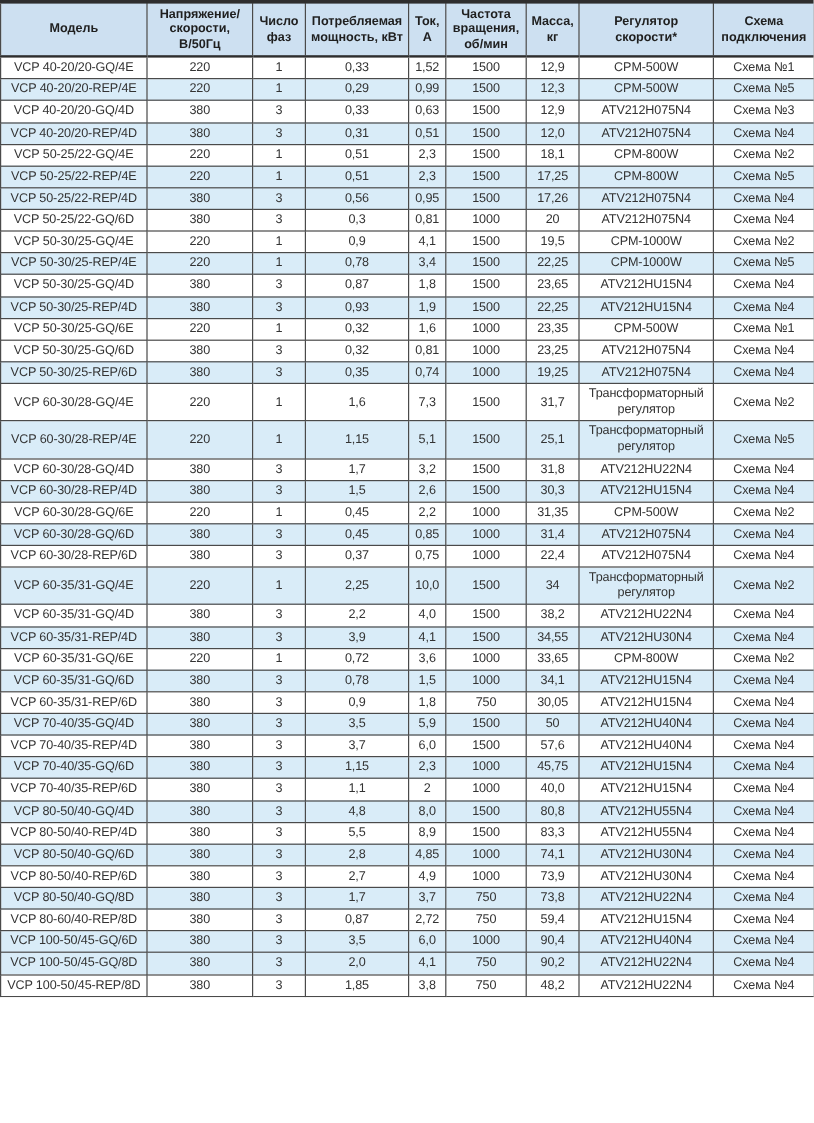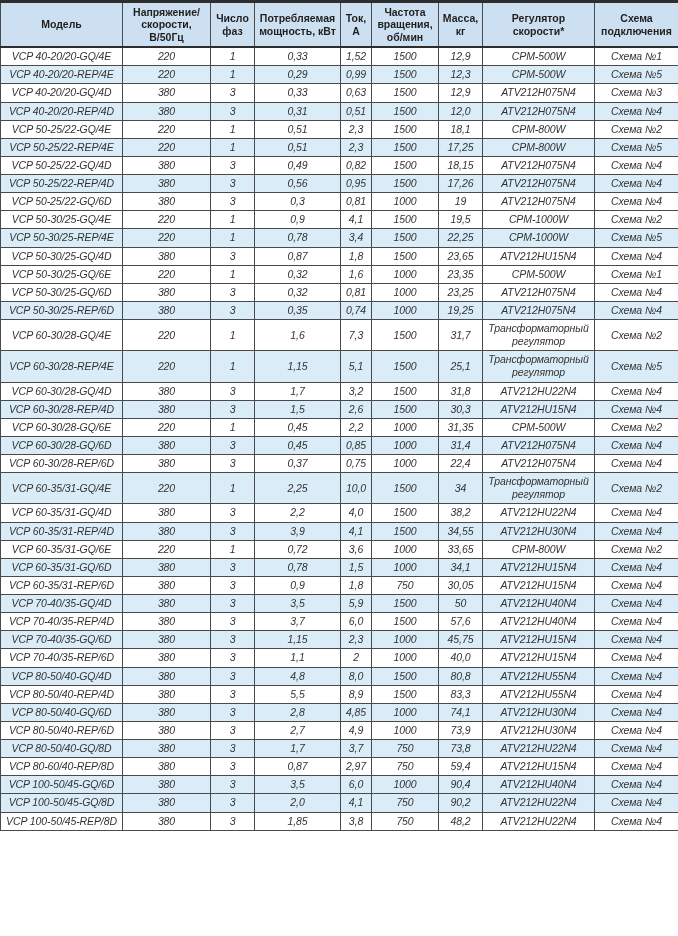--- a/index.html
+++ b/index.html
@@ -41,21 +41,21 @@
   td{
     font-size:10.5px;
     line-height:1.25;
     letter-spacing:-0.1px;
     padding:2px 2px;
     border:1px solid var(--border);
     text-align:center;
     vertical-align:middle;
     overflow-wrap:break-word;
   }
-  tbody tr{height:18px;font-style:italic;}
+  tbody tr{height:18px;}
   tbody tr.shaded td{background:var(--shaded-row-bg);}
 </style>
 </head>
 <body>
 
 <table>
   <colgroup>
       <col style="width: 122px;">
       <col style="width: 88px;">
       <col style="width: 44px;">
@@ -139,50 +139,39 @@
         <td>VCP 50-25/22-REP/4E</td>
         <td>220</td>
         <td>1</td>
         <td>0,51</td>
         <td>2,3</td>
         <td>1500</td>
         <td>17,25</td>
         <td>CPM-800W</td>
         <td>Схема №5</td>
       </tr>
-      <tr>
-        <td>VCP 50-25/22-GQ/4D</td>
-        <td>380</td>
-        <td>3</td>
-        <td>0,49</td>
-        <td>0,82</td>
-        <td>1500</td>
-        <td>18,15</td>
-        <td>ATV212H075N4</td>
-        <td>Схема №4</td>
-      </tr>
       <tr class="shaded">
         <td>VCP 50-25/22-REP/4D</td>
         <td>380</td>
         <td>3</td>
         <td>0,56</td>
         <td>0,95</td>
         <td>1500</td>
         <td>17,26</td>
         <td>ATV212H075N4</td>
         <td>Схема №4</td>
       </tr>
       <tr>
         <td>VCP 50-25/22-GQ/6D</td>
         <td>380</td>
         <td>3</td>
         <td>0,3</td>
         <td>0,81</td>
         <td>1000</td>
-        <td>19</td>
+        <td>20</td>
         <td>ATV212H075N4</td>
         <td>Схема №4</td>
       </tr>
       <tr>
         <td>VCP 50-30/25-GQ/4E</td>
         <td>220</td>
         <td>1</td>
         <td>0,9</td>
         <td>4,1</td>
         <td>1500</td>
@@ -202,20 +191,31 @@
         <td>Схема №5</td>
       </tr>
       <tr>
         <td>VCP 50-30/25-GQ/4D</td>
         <td>380</td>
         <td>3</td>
         <td>0,87</td>
         <td>1,8</td>
         <td>1500</td>
         <td>23,65</td>
+        <td>ATV212HU15N4</td>
+        <td>Схема №4</td>
+      </tr>
+      <tr class="shaded">
+        <td>VCP 50-30/25-REP/4D</td>
+        <td>380</td>
+        <td>3</td>
+        <td>0,93</td>
+        <td>1,9</td>
+        <td>1500</td>
+        <td>22,25</td>
         <td>ATV212HU15N4</td>
         <td>Схема №4</td>
       </tr>
       <tr>
         <td>VCP 50-30/25-GQ/6E</td>
         <td>220</td>
         <td>1</td>
         <td>0,32</td>
         <td>1,6</td>
         <td>1000</td>
@@ -485,21 +485,21 @@
         <td>750</td>
         <td>73,8</td>
         <td>ATV212HU22N4</td>
         <td>Схема №4</td>
       </tr>
       <tr>
         <td>VCP 80-60/40-REP/8D</td>
         <td>380</td>
         <td>3</td>
         <td>0,87</td>
-        <td>2,97</td>
+        <td>2,72</td>
         <td>750</td>
         <td>59,4</td>
         <td>ATV212HU15N4</td>
         <td>Схема №4</td>
       </tr>
       <tr class="shaded">
         <td>VCP 100-50/45-GQ/6D</td>
         <td>380</td>
         <td>3</td>
         <td>3,5</td>

